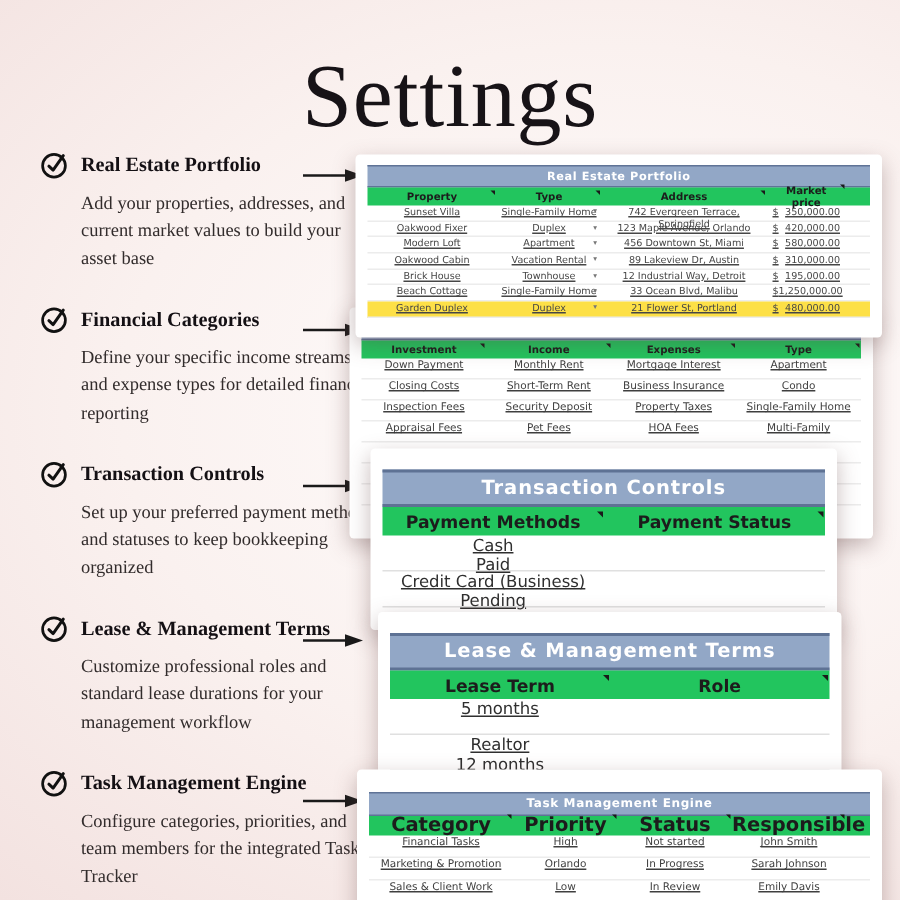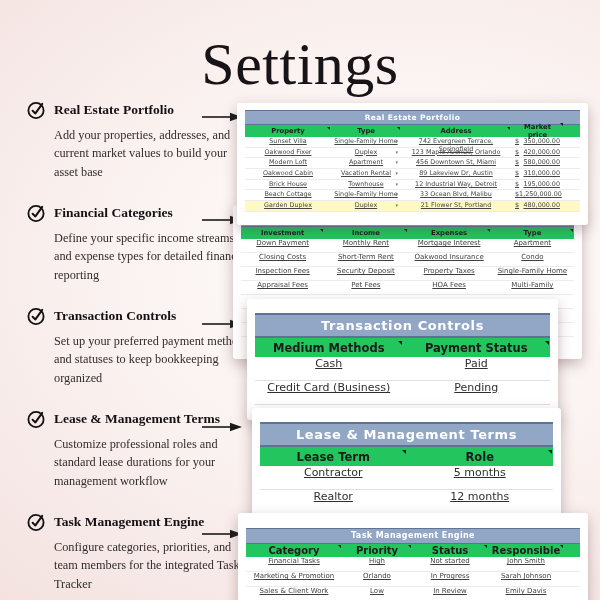--- a/index.html
+++ b/index.html
@@ -40,35 +40,35 @@
   .hc::after{content:"";position:absolute;right:1px;top:0;width:0;height:0;
              border-left:3px solid transparent;border-top:3px solid #1a1a1a;}
   .r{display:flex;align-items:flex-start;color:#464646;border-bottom:1px solid #ececec;text-decoration:underline;}
   .r-sm{height:9.7px;font-size:6.4px;}
   .r-md{height:13px;font-size:7px;color:#3f3f3f;}
   .c{text-align:center;}
   
   .c-prop{width:86px}.c-type{width:70px;position:relative}.c-addr{width:110px}
   .c-price{width:53px;display:flex;justify-content:space-between;padding:0 4px;box-sizing:border-box;}
   .caret{position:absolute;right:3px;top:50%;transform:translateY(-50%);font-size:5px;color:#777;}
-  .row-selected{background:#fef9c3;}
+  .row-selected{background:#fde047;}
   
   .c-q{width:25%;}
   .fragment{position:absolute;left:268px;top:130px;font-size:6.5px;color:#555;
             font-family:"DejaVu Sans", sans-serif;}
   
   .bar-lg{height:21px;line-height:21px;font-size:13px;margin-top:6px;
           border-top:2px solid #5e7294;border-bottom:2px solid #5e7294;letter-spacing:0.6px;}
   .cols-lg{height:19px;font-size:11.5px;}
   .cols-lg .hc::after{border-left-width:4px;border-top-width:4px;}
-  .r-lg{height:23px;font-size:11px;color:#2f2f2f;border-bottom:1px solid #e0e0e0;}
+  .r-lg{height:23px;font-size:11px;color:#2f2f2f;border-bottom:1px solid #e0e0e0;flex-direction:column;}
   .half{width:50%;}
   
   .bar-t{height:14px;line-height:14px;font-size:8px;margin-top:8px;}
-  .cols-t{height:13px;font-size:10px;}
+  .cols-t{height:13px;font-size:13px;}
   .r-t{height:14px;font-size:7px;color:#3f3f3f;}
   .t-cat{width:96px}.t-pri{width:70px}.t-sta{width:76px}.t-res{width:76px}
 </style>
 </head>
 <body>
 
 <h1 class="page-title">Settings</h1>
 
 <div class="feature" id="f1">
   <div class="feature-head">
@@ -225,21 +225,21 @@
   </div>
   <div class="r r-md">
     <div class="c c-q">Down Payment</div>
     <div class="c c-q">Monthly Rent</div>
     <div class="c c-q">Mortgage Interest</div>
     <div class="c c-q">Apartment</div>
   </div>
   <div class="r r-md">
     <div class="c c-q">Closing Costs</div>
     <div class="c c-q">Short-Term Rent</div>
-    <div class="c c-q">Oakwood Insurance</div>
+    <div class="c c-q">Business Insurance</div>
     <div class="c c-q">Condo</div>
   </div>
   <div class="r r-md">
     <div class="c c-q">Inspection Fees</div>
     <div class="c c-q">Security Deposit</div>
     <div class="c c-q">Property Taxes</div>
     <div class="c c-q">Single-Family Home</div>
   </div>
   <div class="r r-md">
     <div class="c c-q">Appraisal Fees</div>
@@ -249,41 +249,40 @@
   </div>
   <div class="r r-md"></div>
   <div class="r r-md"></div>
   <div class="r r-md"></div>
   <span class="fragment">al</span>
 </div>
 
 <div class="card sheet" id="card-transactions">
   <div class="bar bar-lg">Transaction Controls</div>
   <div class="cols cols-lg">
-    <div class="hc half">Medium Methods</div>
+    <div class="hc half">Payment Methods</div>
     <div class="hc half">Payment Status</div>
   </div>
   <div class="r r-lg">
     <div class="c half">Cash</div>
     <div class="c half">Paid</div>
   </div>
   <div class="r r-lg">
     <div class="c half">Credit Card (Business)</div>
     <div class="c half">Pending</div>
   </div>
 </div>
 
 <div class="card sheet" id="card-lease">
   <div class="bar bar-lg">Lease &amp; Management Terms</div>
   <div class="cols cols-lg">
     <div class="hc half">Lease Term</div>
     <div class="hc half">Role</div>
   </div>
   <div class="r r-lg">
-    <div class="c half">Contractor</div>
     <div class="c half">5 months</div>
   </div>
   <div class="r r-lg">
     <div class="c half">Realtor</div>
     <div class="c half">12 months</div>
   </div>
 </div>
 
 <div class="card sheet" id="card-tasks">
   <div class="bar bar-t">Task Management Engine</div>

